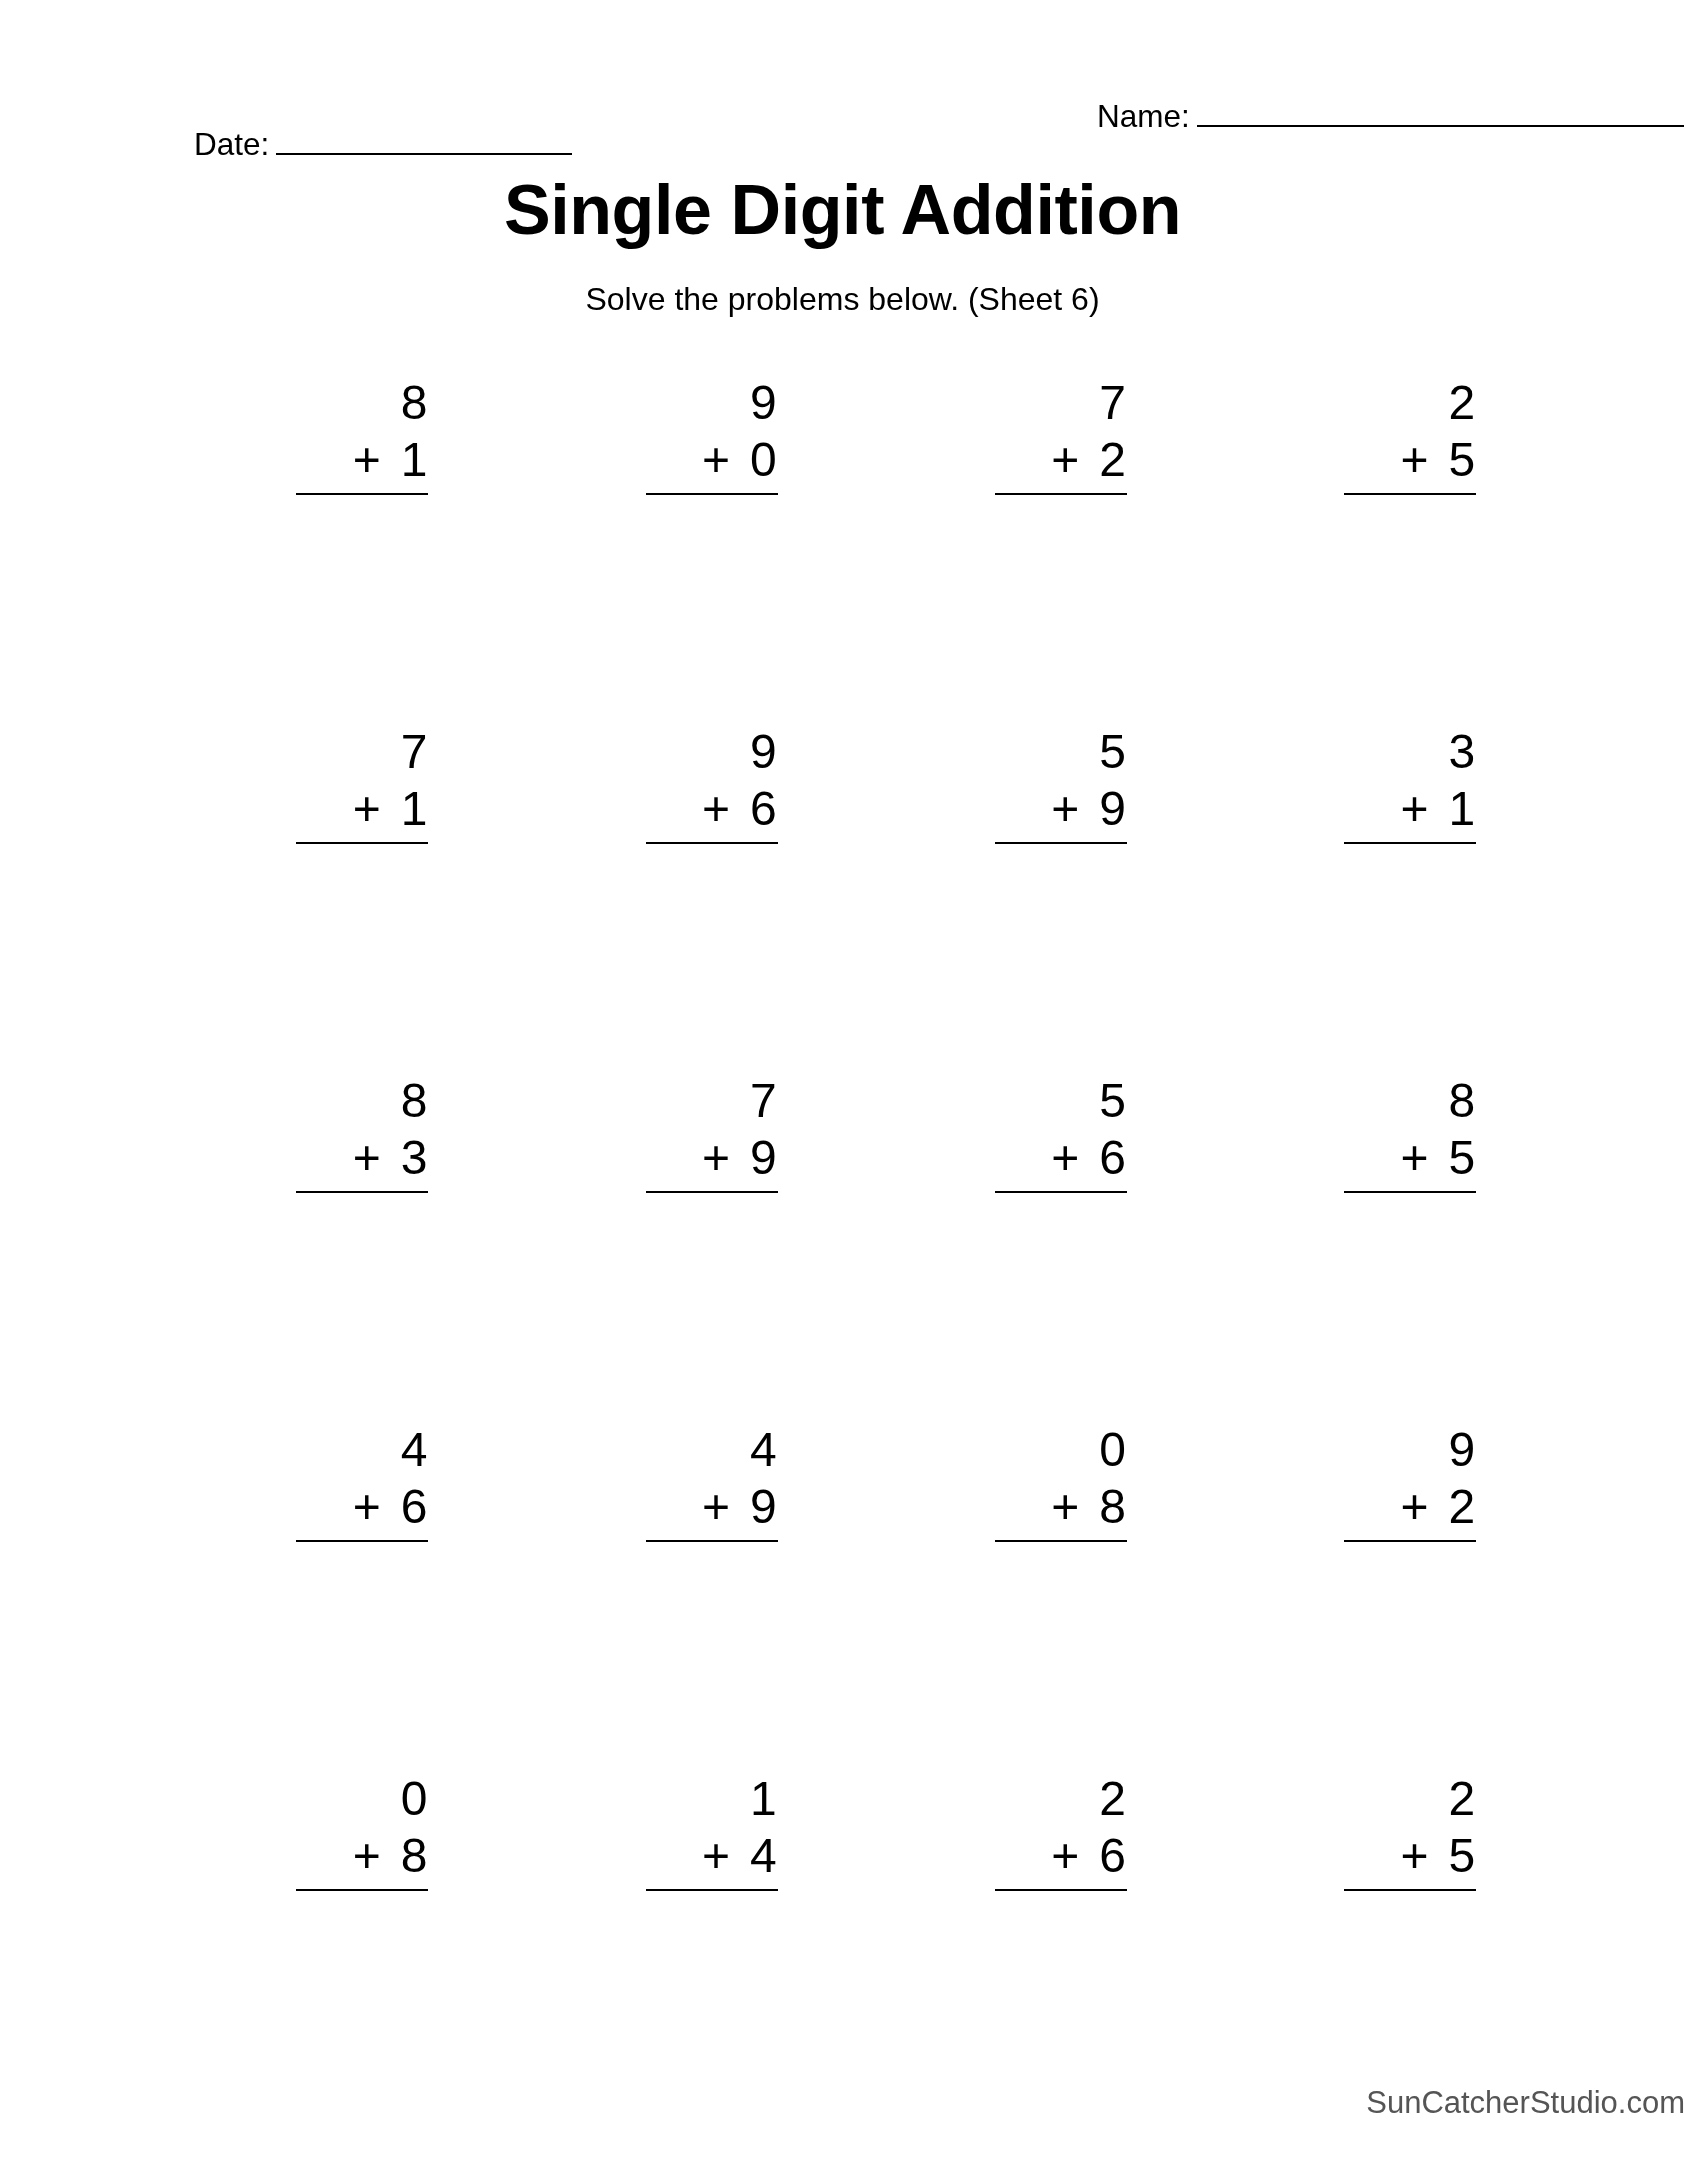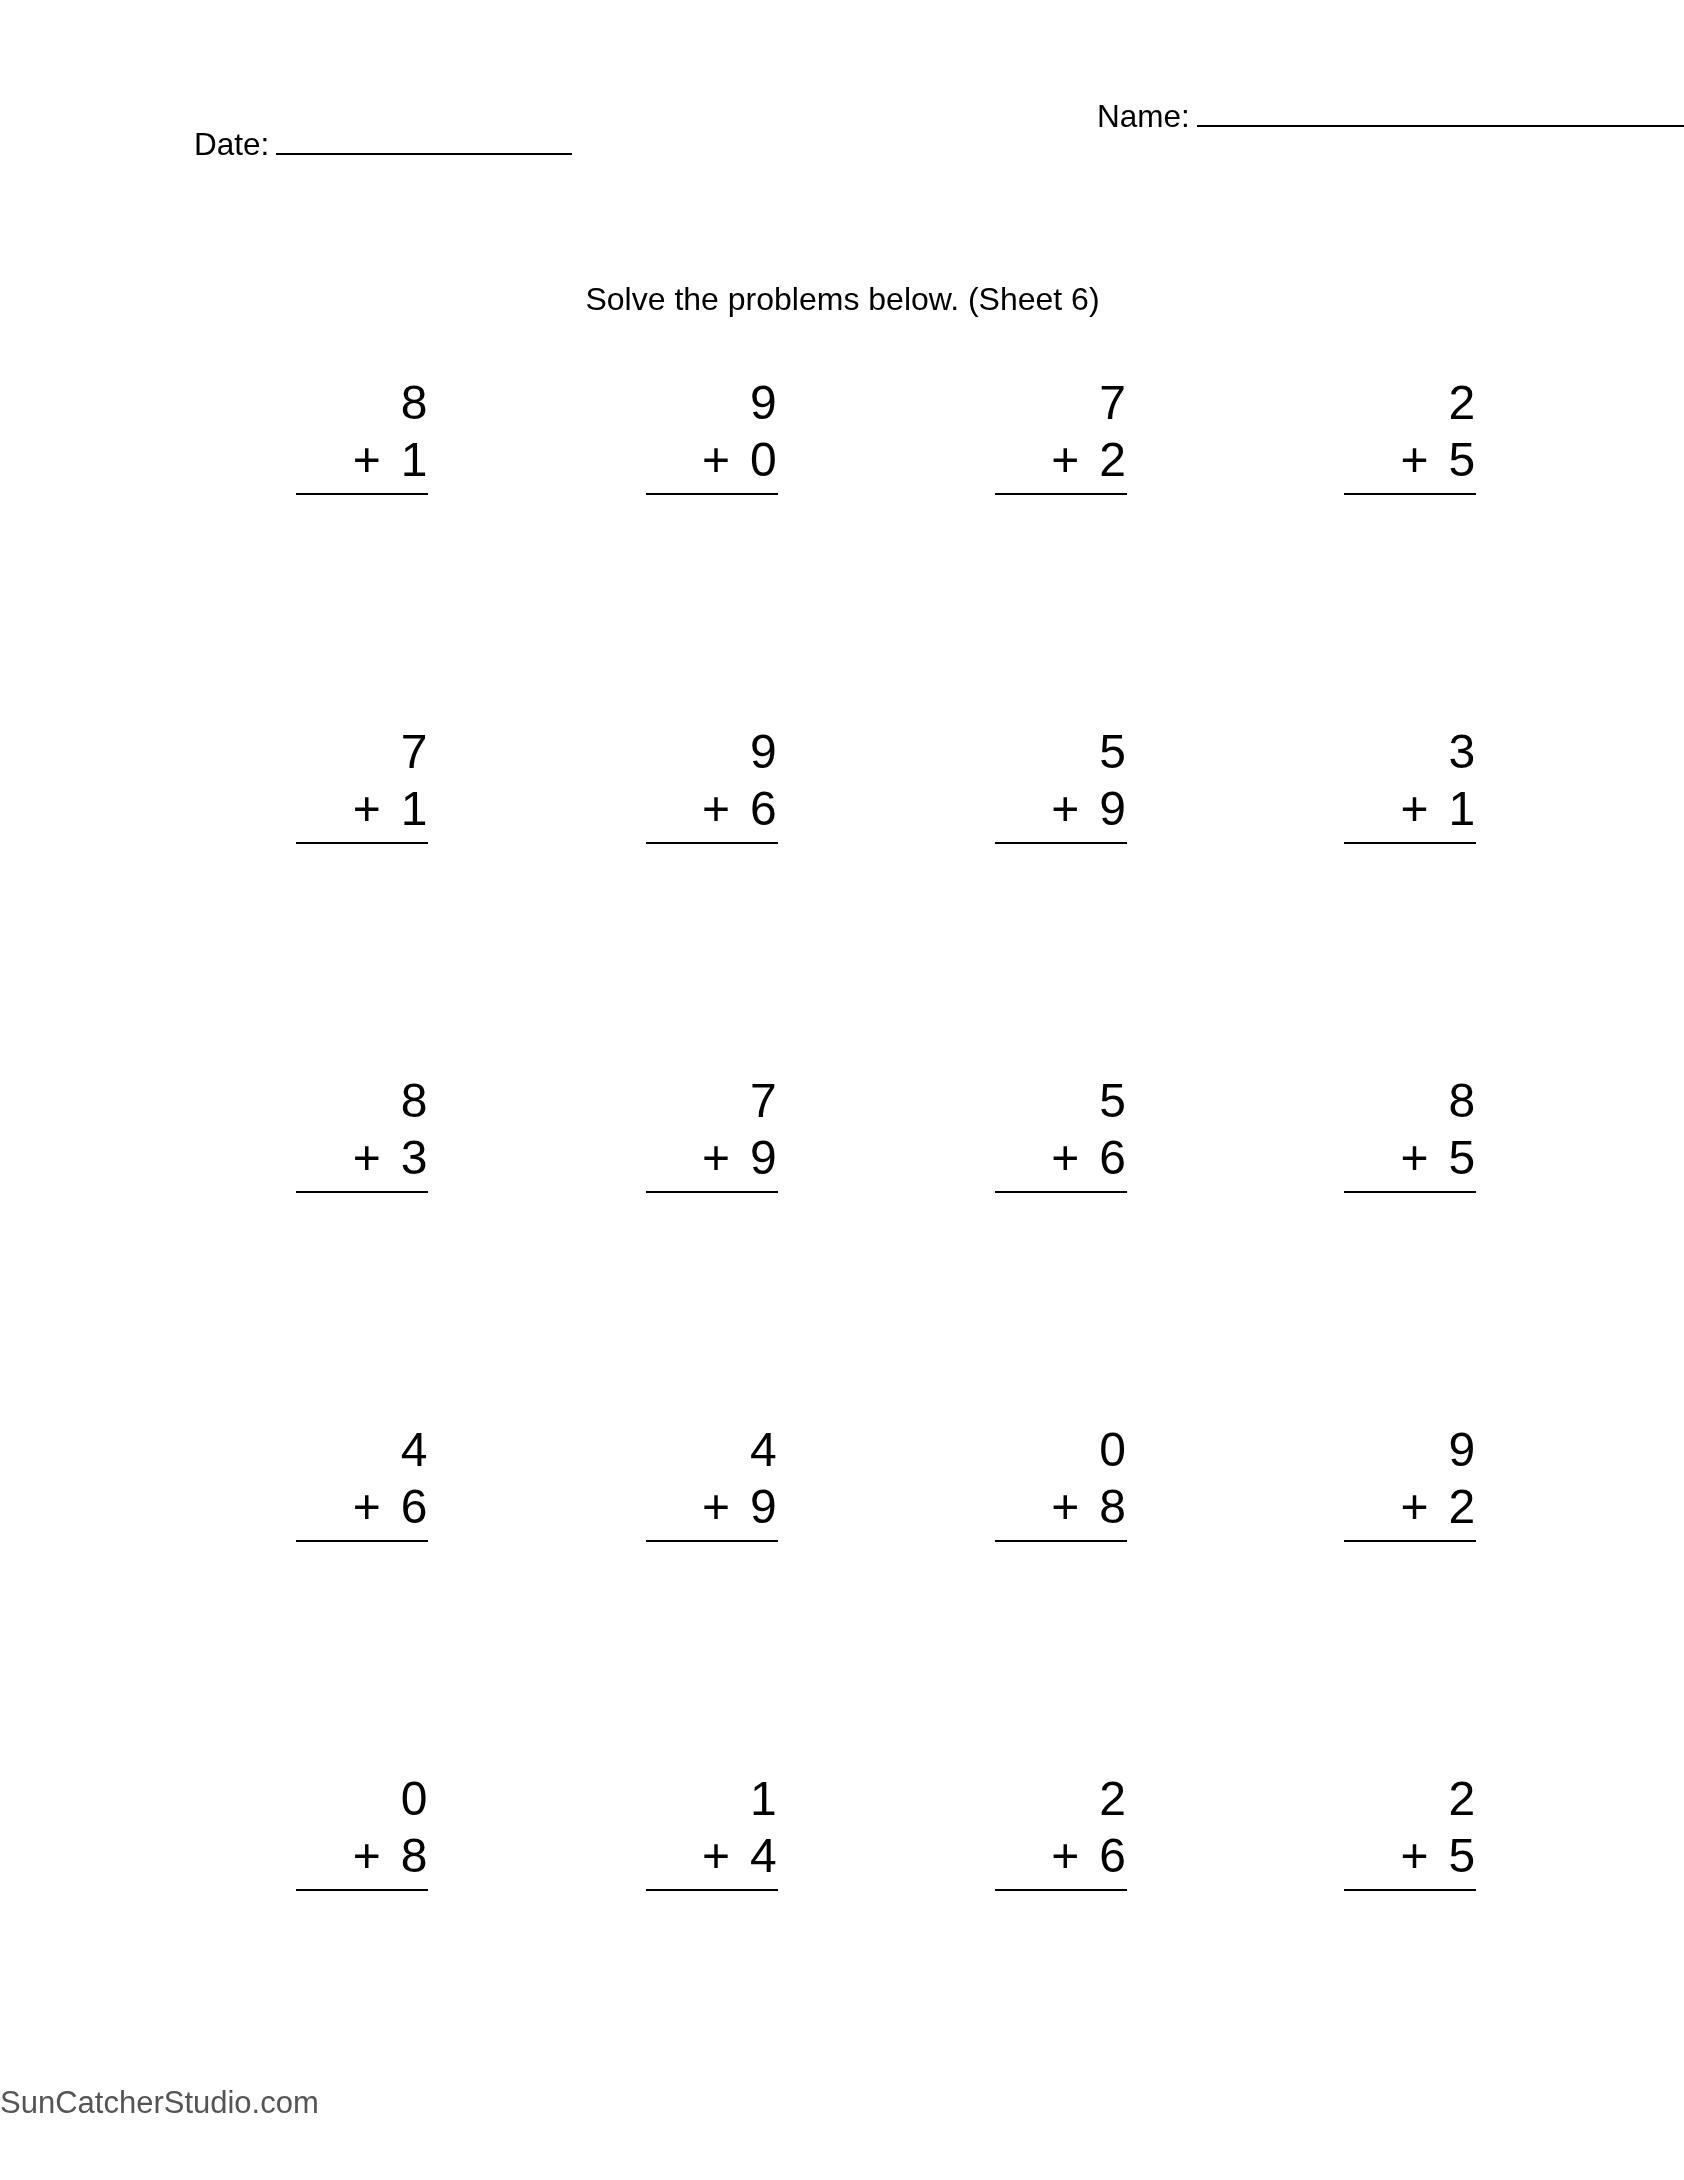--- a/index.html
+++ b/index.html
@@ -106,41 +106,42 @@
     width: 132px;
     border-bottom: 2.6px solid #000;
   }
 
   
   .footer {
     position: absolute;
     bottom: 60px;
     left: 0;
     width: 100%;
-    text-align: left;
+    text-align: right;
     font-size: 31px;
     color: #555555;
   }
 </style>
 </head>
 <body>
 
 <div class="sheet">
 
   <div class="header-row">
     <div class="field field-date">
       <span class="field-label">Date:</span>
       <span class="field-rule"></span>
     </div>
     <div class="field field-name">
       <span class="field-label">Name:</span>
       <span class="field-rule"></span>
     </div>
   </div>
 
+  <div class="title">Single Digit Addition</div>
   <div class="subtitle">Solve the problems below. (Sheet 6)</div>
 
   <div class="grid" id="problems-grid">
       <div class="problem">
         <div class="top">8</div>
         <div class="bottom">
           <span>+</span>
           <span>1</span>
         </div>
         <div class="rule"></div>

